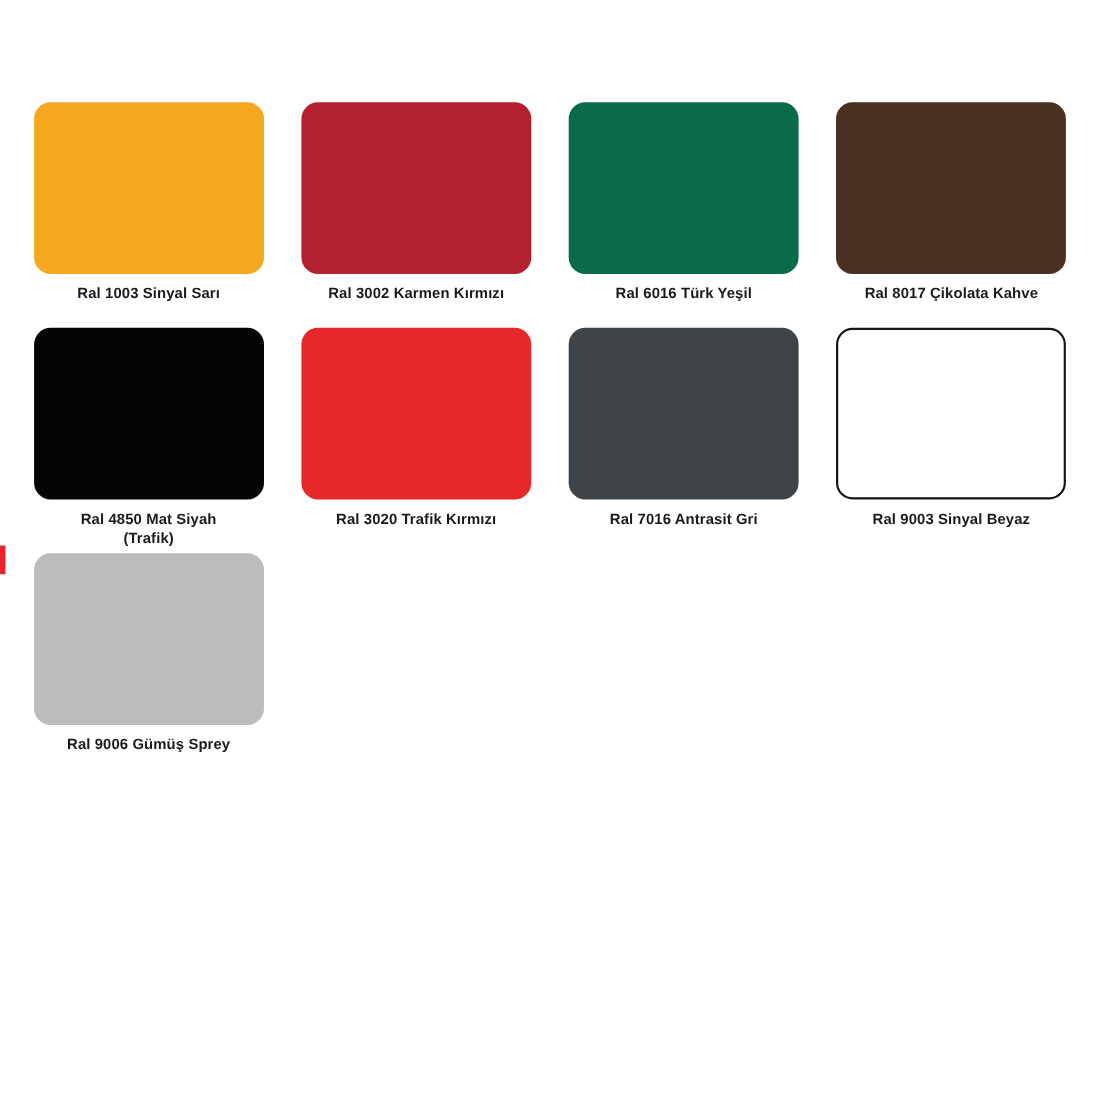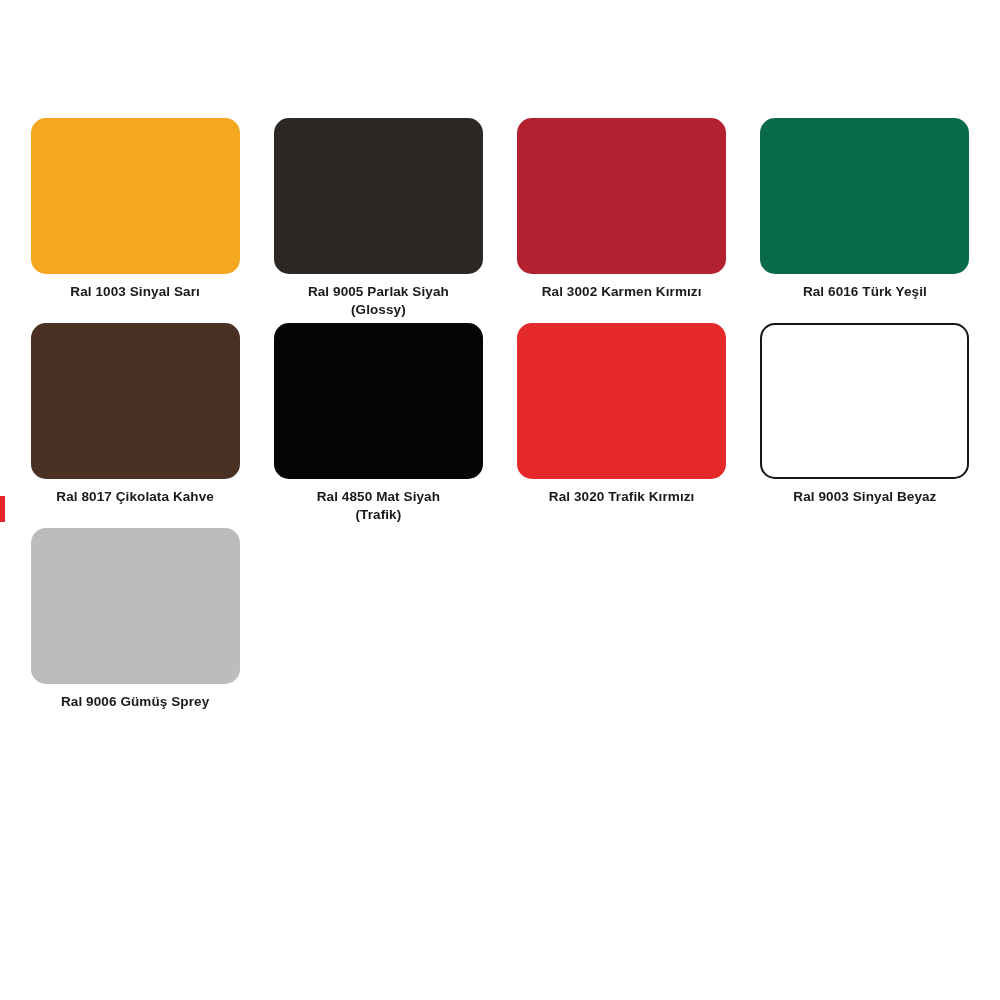--- a/index.html
+++ b/index.html
@@ -13,21 +13,21 @@
     font-family: "Liberation Sans", sans-serif;
     overflow: hidden;
   }
 
   #color-chart {
     position: relative;
     width: 1000px;
     height: 1000px;
     background: #ffffff;
     box-sizing: border-box;
-    padding: 118px 28px 0 28px;
+    padding: 93px 28px 0 28px;
   }
 
   .swatch-grid {
     display: grid;
     grid-template-columns: repeat(4, 1fr);
     grid-template-rows: repeat(3, 205px);
     column-gap: 29px;
     row-gap: 0px;
   }
 
@@ -81,27 +81,20 @@
   <div class="edge-mark" style="background: rgb(232, 36, 42);"></div>
 
   <div class="swatch-grid">
       <div class="swatch-cell">
         <div class="swatch-chip" style="background: rgb(244, 168, 31);"></div>
         <div class="swatch-label">
           <span class="label-line">Ral 1003 Sinyal Sarı</span>
         </div>
       </div>
       <div class="swatch-cell">
-        <div class="swatch-chip" style="background: rgb(44, 40, 37);"></div>
-        <div class="swatch-label">
-          <span class="label-line">Ral 9005 Parlak Siyah</span>
-          <span class="label-line">(Glossy)</span>
-        </div>
-      </div>
-      <div class="swatch-cell">
         <div class="swatch-chip" style="background: rgb(179, 32, 48);"></div>
         <div class="swatch-label">
           <span class="label-line">Ral 3002 Karmen Kırmızı</span>
         </div>
       </div>
       <div class="swatch-cell">
         <div class="swatch-chip" style="background: rgb(10, 107, 76);"></div>
         <div class="swatch-label">
           <span class="label-line">Ral 6016 Türk Yeşil</span>
         </div>
@@ -119,20 +112,26 @@
           <span class="label-line">(Trafik)</span>
         </div>
       </div>
       <div class="swatch-cell">
         <div class="swatch-chip" style="background: rgb(229, 40, 42);"></div>
         <div class="swatch-label">
           <span class="label-line">Ral 3020 Trafik Kırmızı</span>
         </div>
       </div>
       <div class="swatch-cell">
+        <div class="swatch-chip" style="background: rgb(63, 68, 72);"></div>
+        <div class="swatch-label">
+          <span class="label-line">Ral 7016 Antrasit Gri</span>
+        </div>
+      </div>
+      <div class="swatch-cell">
         <div class="swatch-chip outlined" style="background: rgb(255, 255, 255);"></div>
         <div class="swatch-label">
           <span class="label-line">Ral 9003 Sinyal Beyaz</span>
         </div>
       </div>
       <div class="swatch-cell">
         <div class="swatch-chip" style="background: rgb(188, 188, 188);"></div>
         <div class="swatch-label">
           <span class="label-line">Ral 9006 Gümüş Sprey</span>
         </div>

